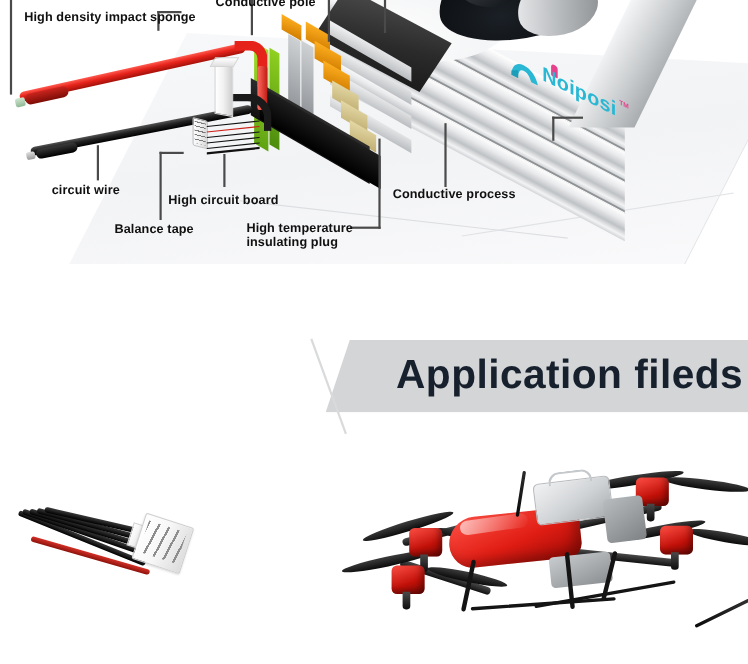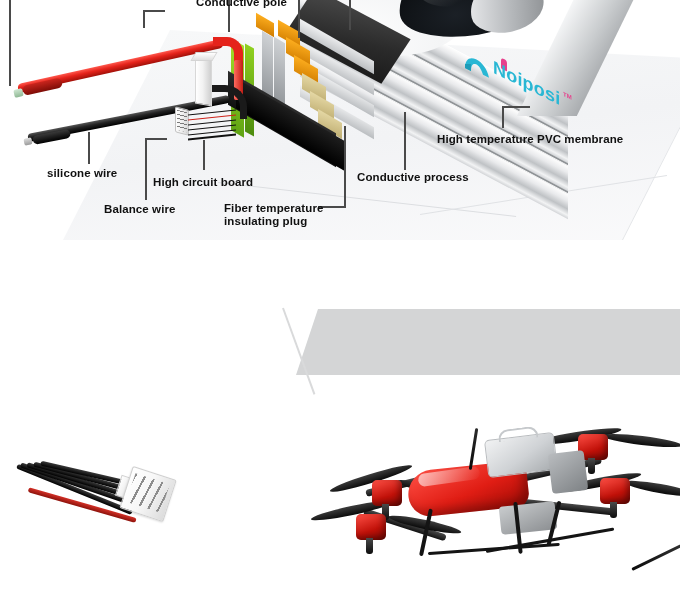--- a/index.html
+++ b/index.html
@@ -459,34 +459,35 @@
     <div class="lead v" style="left:203px;top:140px;height:30px;"></div>
 
     <div class="lead h" style="left:318px;top:206px;width:28px;"></div>
     <div class="lead v" style="left:344px;top:126px;height:82px;"></div>
 
     <div class="lead v" style="left:404px;top:112px;height:58px;"></div>
 
     <div class="lead v" style="left:502px;top:106px;height:22px;"></div>
     <div class="lead h" style="left:502px;top:106px;width:28px;"></div>
 
+    <div class="lbl" style="left:22px;  top:10px;">High density impact sponge</div>
     <div class="lbl" style="left:196px; top:-4px;">Conductive pole</div>
-    <div class="lbl" style="left:47px;  top:167px;">silicone wire</div>
+    <div class="lbl" style="left:47px;  top:167px;">circuit wire</div>
     <div class="lbl" style="left:153px; top:176px;">High circuit board</div>
-    <div class="lbl" style="left:104px; top:203px;">Balance wire</div>
-    <div class="lbl" style="left:224px; top:202px;">Fiber temperature</div>
+    <div class="lbl" style="left:104px; top:203px;">Balance tape</div>
+    <div class="lbl" style="left:224px; top:202px;">High temperature</div>
     <div class="lbl" style="left:224px; top:215px;">insulating plug</div>
     <div class="lbl" style="left:357px; top:171px;">Conductive process</div>
-    <div class="lbl" style="left:437px; top:133px;">High temperature PVC membrane</div>
 
   </div>
 
   <div class="banner-wrap">
     <div class="banner"></div>
     <div class="banner-slash"></div>
+    <div class="banner-title">Application fileds</div>
   </div>
 
   <div class="apps">
 
     <div class="photo-plug">
       <div class="plug-lead red" style="left:24px; top:118px; width:112px; transform:rotate(16deg);"></div>
       <div class="plug-lead" style="left:8px;  top:110px; width:124px; transform:rotate(22deg);"></div>
       <div class="plug-lead" style="left:14px; top:102px; width:122px; transform:rotate(19deg);"></div>
       <div class="plug-lead" style="left:22px; top:96px;  width:116px; transform:rotate(17deg);"></div>
       <div class="plug-lead" style="left:30px; top:90px;  width:110px; transform:rotate(15deg);"></div>

